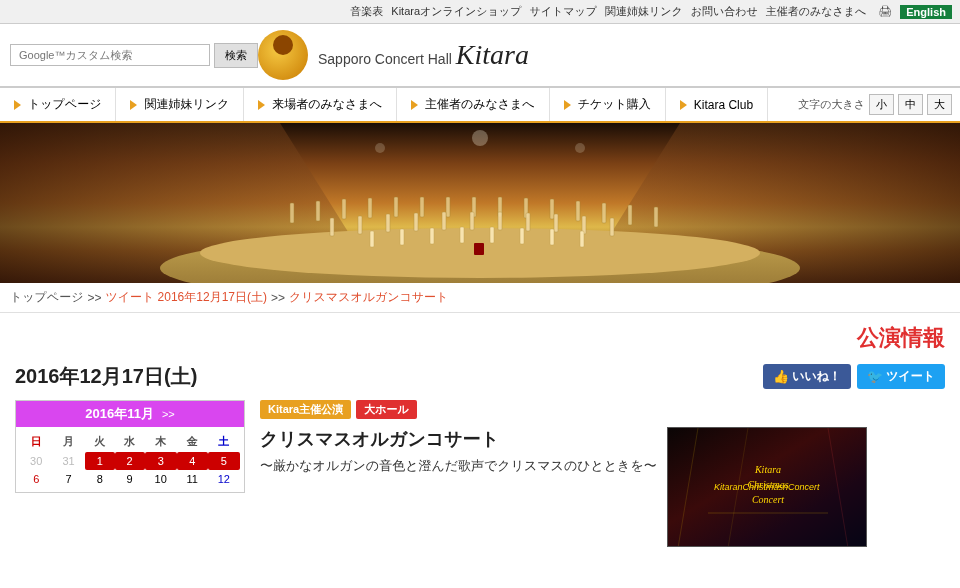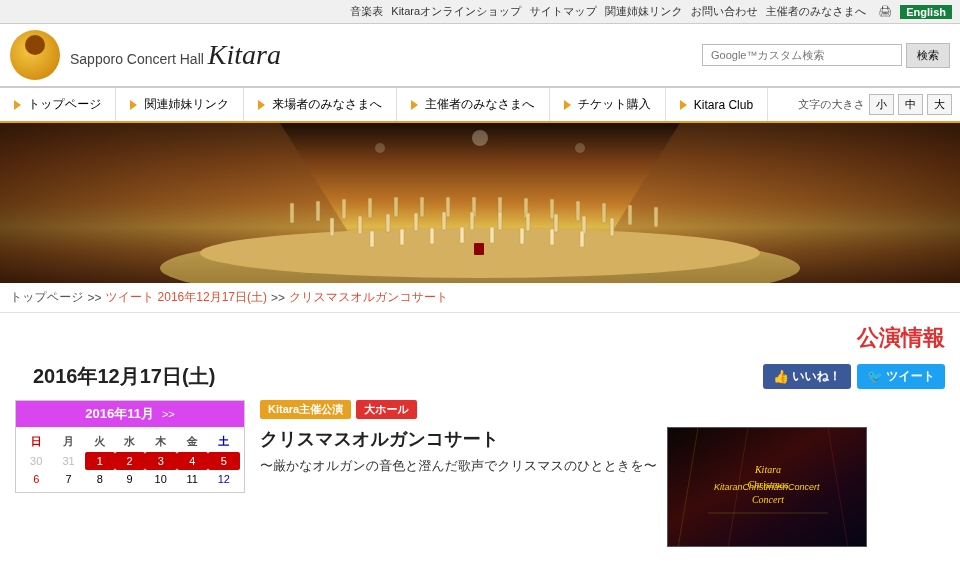--- a/index.html
+++ b/index.html
@@ -164,21 +164,20 @@
       font-size: 22px;
       font-weight: bold;
       border-bottom: none;
       text-align: right;
     }
     #event-date-row {
       display: flex;
       align-items: center;
       justify-content: space-between;
       margin-bottom: 10px;
-      margin-left: 18px;
     }
     #event-date {
       font-size: 20px;
       font-weight: bold;
       color: #222;
     }
     #social-buttons {
       display: flex;
       gap: 6px;
       align-items: center;
@@ -298,29 +297,29 @@
   <span>Kitaraオンラインショップ</span>
   <span>サイトマップ</span>
   <span>関連姉妹リンク</span>
   <span>お問い合わせ</span>
   <span>主催者のみなさまへ</span>
   <span style="margin-left:4px;">🖨</span>
   <span class="english-btn">English</span>
 </div>
 
 <div id="header">
+  <div id="search-area">
+    <input type="text" placeholder="Google™カスタム検索" style="">
+    <button>検索</button>
+  </div>
   <div id="logo-area">
     <div id="logo-circle"></div>
     <div id="logo-text">
       <span class="hall-name">Sapporo Concert Hall&nbsp;</span><span class="kitara">Kitara</span>
     </div>
-  </div>
-  <div id="search-area">
-    <input type="text" placeholder="Google™カスタム検索" style="">
-    <button>検索</button>
   </div>
 </div>
 
 <div id="nav">
   <div class="nav-item">
     <span class="nav-arrow"></span>
     <span>トップページ</span>
   </div>
   <div class="nav-item">
     <span class="nav-arrow"></span>

